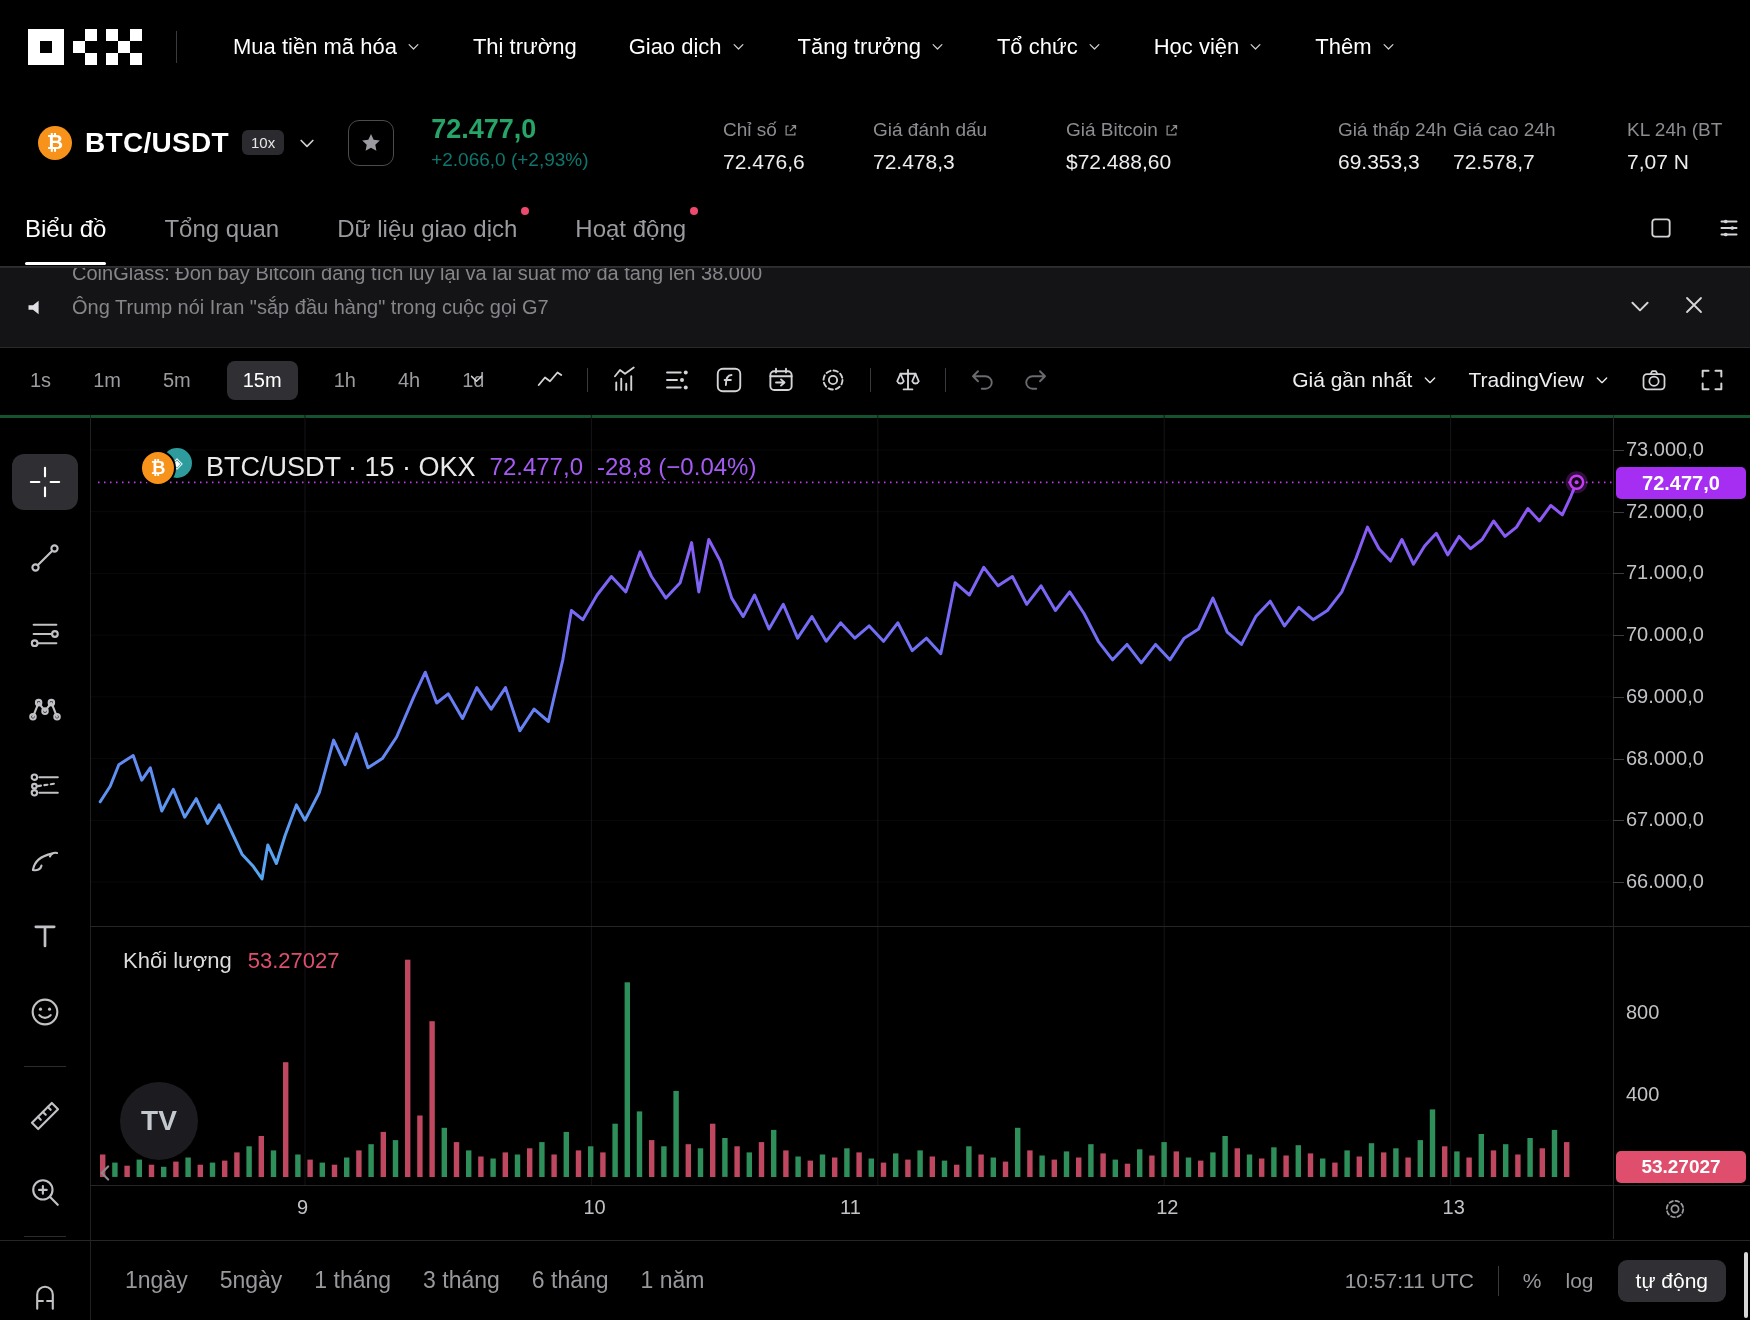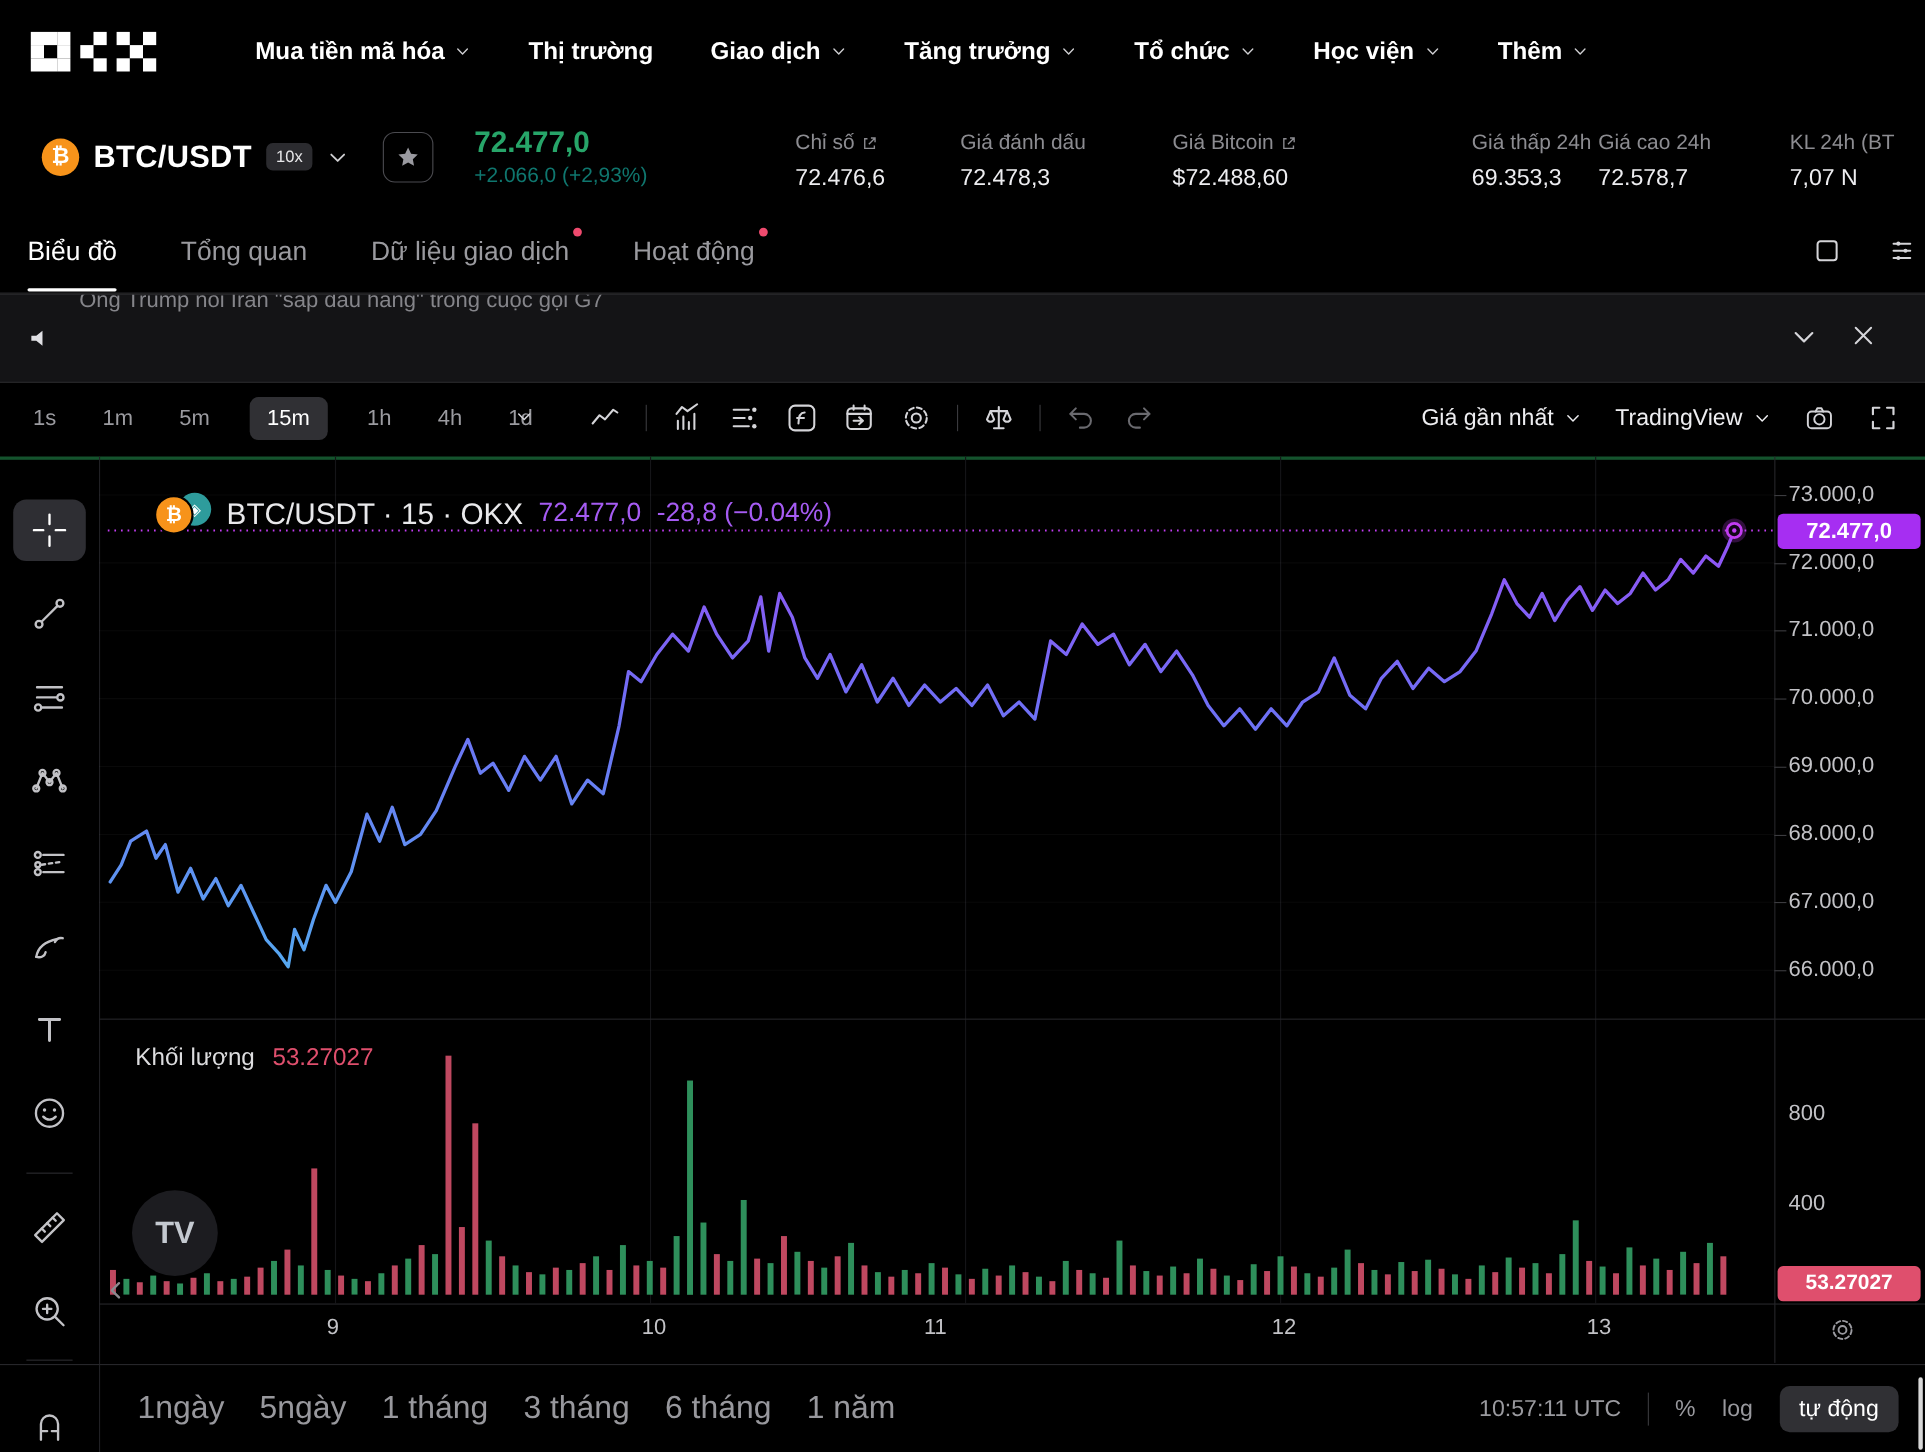--- a/index.html
+++ b/index.html
@@ -2,21 +2,21 @@
 <html><head>
 <meta charset="utf-8">
 <style>
   html,body{margin:0;padding:0;background:#000;}
   #app{position:relative;width:1750px;height:1320px;background:#000;overflow:hidden;
        font-family:"Liberation Sans","DejaVu Sans",sans-serif;color:#e8e8ea;}
   .abs{position:absolute;}
   .row{display:flex;align-items:center;}
   svg{display:block;}
   
-  #topnav{left:0;top:0;width:1416px;height:93px;font-weight:bold;}
+  #topnav{left:0;top:0;width:1416px;height:93px;}
   .navitem{color:#fff;font-size:22px;display:flex;align-items:center;gap:9px;cursor:pointer;white-space:nowrap;}
   
   #tickerbar{left:0;top:93px;width:1750px;height:99px;}
   .coin{width:34px;height:34px;border-radius:50%;background:#f7931a;color:#fff;font-weight:bold;
         font-size:20px;display:flex;align-items:center;justify-content:center;}
   .pair{font-size:28px;font-weight:bold;color:#fff;letter-spacing:.3px;}
   .lev{background:#2b2b2f;color:#e6e6e8;font-size:15px;border-radius:6px;padding:4px 9px;}
   .favbtn{width:46px;height:46px;border:1.5px solid #4b4b50;border-radius:11px;background:transparent;
           display:flex;align-items:center;justify-content:center;cursor:pointer;}
   .px{font-size:27px;font-weight:bold;}
@@ -57,21 +57,21 @@
   .badge{position:absolute;left:1616px;width:130px;height:32px;border-radius:5px;color:#fff;
          font-size:20px;font-weight:bold;display:flex;align-items:center;justify-content:center;}
   #legend{left:140px;top:448px;display:flex;align-items:center;gap:14px;white-space:nowrap;}
   .legtxt{font-size:27px;color:#e9e9eb;}
   .legval{font-size:24px;}
   #vollegend{left:123px;top:948px;display:flex;gap:16px;align-items:center;white-space:nowrap;}
   #tvlogo{left:120px;top:1082px;width:78px;height:78px;border-radius:50%;background:#1c1c20;
           display:flex;align-items:center;justify-content:center;font-weight:bold;font-size:28px;color:#c4c9d0;}
   
   #bottombar{left:0;top:1240px;width:1750px;height:80px;border-top:1px solid #26262a;}
-  .range{font-size:29px;color:#98989d;cursor:pointer;white-space:nowrap;}
+  .range{font-size:23px;color:#98989d;cursor:pointer;white-space:nowrap;}
   .scalebtn{font-size:21px;color:#98989d;cursor:pointer;}
   .scalebtn.active{background:#303034;color:#fff;border-radius:9px;padding:9px 18px;}
   .clock{font-size:21px;color:#9a9a9f;white-space:nowrap;}
 </style>
 </head>
 <body>
 
 <div id="app">
 
   <header id="topnav" class="abs row">
@@ -258,20 +258,21 @@
   </section>
 
   <section id="news" class="abs">
     <span class="abs" style="left:24px;top:26px;color:#e0e0e4;" id="speakericon">
         <svg width="27" height="27" viewBox="0 0 24 24" fill="none" stroke="currentColor" stroke-width="1.6" stroke-linecap="round" stroke-linejoin="round">
           <path d="M4 10v4h4l5 4V6L8 10H4z" fill="currentColor" stroke="none"></path>
         </svg>
       </span>
     <div id="newslines">
         <div id="newsinner">
+          <div class="newsline">CoinGlass: Đòn bẩy Bitcoin đang tích lũy lại và lãi suất mở đã tăng lên 38.000</div>
           <div class="newsline">Ông Trump nói Iran "sắp đầu hàng" trong cuộc gọi G7</div>
         </div>
       </div>
     <span class="abs toolicon" style="left:1627px;top:25px;color:#d6d6da;" id="newschev">
         <svg width="26" height="26" viewBox="0 0 24 24" fill="none" stroke="currentColor" stroke-width="1.8" stroke-linecap="round" stroke-linejoin="round">
           <polyline points="5 9 12 16 19 9"></polyline>
         </svg>
       </span>
     <span class="abs toolicon" style="left:1682px;top:25px;color:#d6d6da;" id="newsclose">
         <svg width="24" height="24" viewBox="0 0 24 24" fill="none" stroke="currentColor" stroke-width="1.8" stroke-linecap="round" stroke-linejoin="round">

